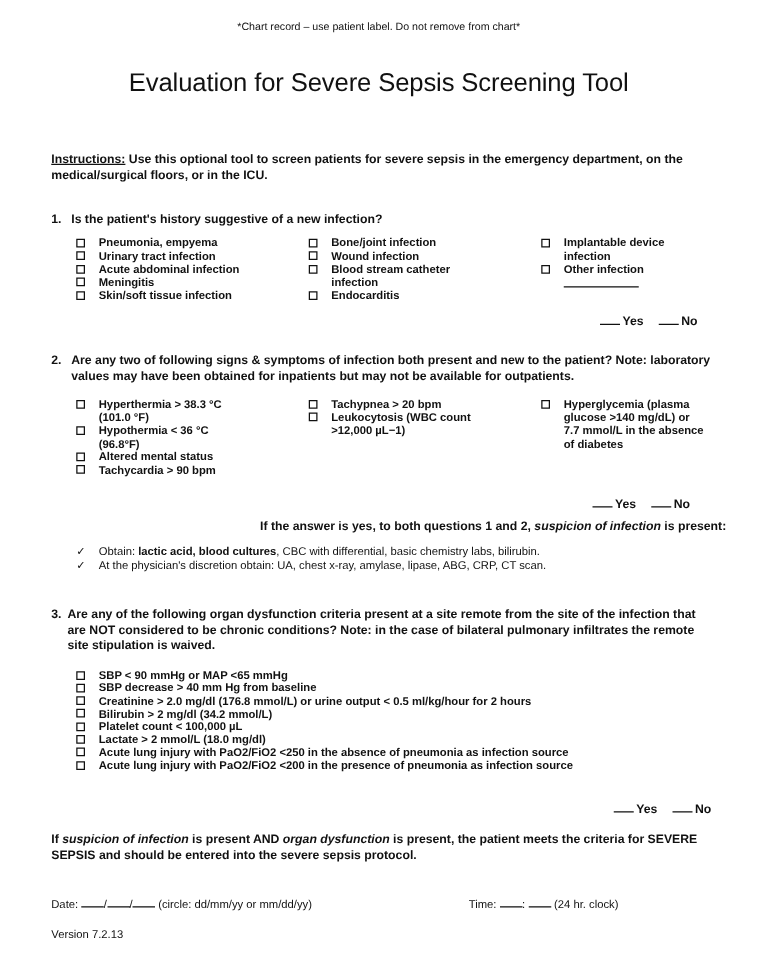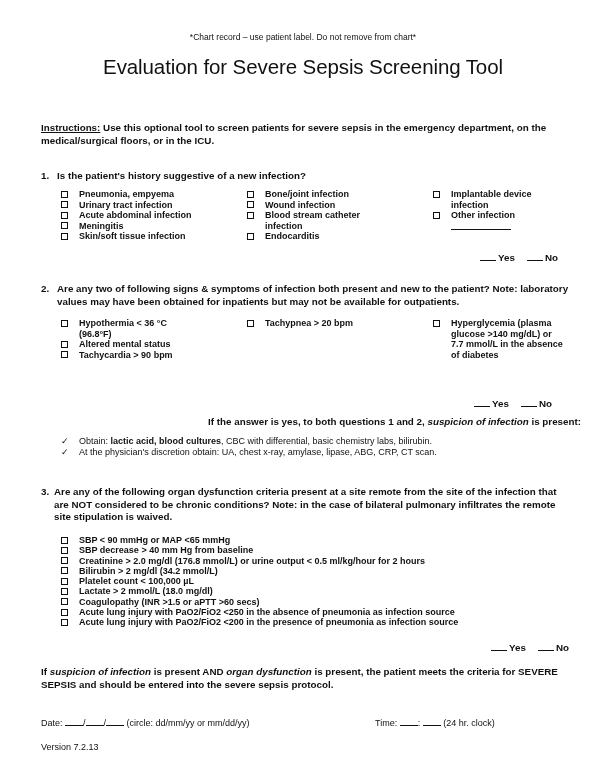--- a/index.html
+++ b/index.html
@@ -1,21 +1,21 @@
 <!DOCTYPE html>
 <html><head>
 <meta charset="utf-8">
 <style>
   html, body { margin: 0; padding: 0; background: #ffffff; }
   body {
     width: 606px; height: 768px; position: relative; overflow: hidden;
     font-family: "Liberation Sans", sans-serif; color: #111;
   }
   .abs { position: absolute; }
-  .header-note { top: 16px; left: 0; width: 606px; text-align: center; font-size: 8.5px; margin-top: 16px; }
+  .header-note { top: 16px; left: 0; width: 606px; text-align: center; font-size: 8.5px; }
   .title { top: 55px; left: 0; width: 606px; text-align: center; font-size: 20.5px; letter-spacing: -0.1px; }
   .instructions { top: 122px; left: 41px; width: 540px; font-size: 9.8px; font-weight: bold; line-height: 12.5px; }
   .instructions .lbl { text-decoration: underline; }
   .q { font-size: 9.8px; font-weight: bold; line-height: 12.5px; }
   .q .num { position: absolute; left: 0; top: 0; }
   .q .txt { display: block; padding-left: 16px; }
   .col { font-size: 9px; line-height: 10.6px; }
   .item { position: relative; padding-left: 18px; font-weight: bold; }
   .cb {
     position: absolute; left: 0; top: 1.5px; width: 5px; height: 5px;
@@ -72,27 +72,29 @@
 <div class="abs yn" style="top:252px; left:480px;">
   <span class="blank"></span><span>Yes</span><span class="sp"></span><span class="blank"></span><span>No</span>
 </div>
 
 <div class="abs q" style="top:283px; left:41px; width:540px;">
   <span class="num">2.</span>
   <span class="txt">Are any two of following signs &amp; symptoms of infection both present and new to the patient?  Note: laboratory values may have been obtained for inpatients but may not be available for outpatients.</span>
 </div>
 
 <div class="abs col" style="top:318px; left:61px; width:125px;">
+  <div class="item"><span class="cb"></span><span>Hyperthermia &gt; 38.3 °C (101.0 °F)</span></div>
   <div class="item"><span class="cb"></span><span>Hypothermia &lt; 36 °C (96.8°F)</span></div>
   <div class="item"><span class="cb"></span><span>Altered mental status</span></div>
   <div class="item"><span class="cb"></span><span>Tachycardia &gt; 90 bpm</span></div>
 </div>
 
 <div class="abs col" style="top:318px; left:247px; width:130px;">
   <div class="item"><span class="cb"></span><span>Tachypnea &gt; 20 bpm</span></div>
+  <div class="item"><span class="cb"></span><span>Leukocytosis (WBC count &gt;12,000 µL−1)</span></div>
 </div>
 
 <div class="abs col" style="top:318px; left:433px; width:130px;">
   <div class="item"><span class="cb"></span><span>Hyperglycemia (plasma glucose &gt;140 mg/dL) or 7.7 mmol/L in the absence of diabetes</span></div>
 </div>
 
 <div class="abs yn" style="top:398px; left:474px;">
   <span class="blank"></span><span>Yes</span><span class="sp"></span><span class="blank"></span><span>No</span>
 </div>
 
@@ -116,21 +118,20 @@
   <span class="txt" style="padding-left:13px;">Are any of the following organ dysfunction criteria present at a site remote from the site of the infection   that are NOT considered to be chronic conditions? Note: in the case of bilateral pulmonary infiltrates the remote site stipulation is waived.</span>
 </div>
 
 <div class="abs col" style="top:535px; left:61px; width:500px; line-height:10.3px;">
   <div class="item"><span class="cb"></span><span>SBP &lt; 90 mmHg or MAP &lt;65 mmHg</span></div>
   <div class="item"><span class="cb"></span><span>SBP decrease &gt; 40 mm Hg from baseline</span></div>
   <div class="item"><span class="cb"></span><span>Creatinine &gt; 2.0 mg/dl (176.8 mmol/L) or urine output &lt; 0.5 ml/kg/hour for  2 hours</span></div>
   <div class="item"><span class="cb"></span><span>Bilirubin &gt; 2 mg/dl (34.2 mmol/L)</span></div>
   <div class="item"><span class="cb"></span><span>Platelet count &lt; 100,000 µL</span></div>
   <div class="item"><span class="cb"></span><span>Lactate &gt; 2 mmol/L (18.0 mg/dl)</span></div>
-  <div class="item"><span class="cb"></span><span>Coagulopathy (INR &gt;1.5 or aPTT &gt;60 secs)</span></div>
   <div class="item"><span class="cb"></span><span>Acute lung injury with PaO2/FiO2 &lt;250 in the absence of pneumonia as infection source</span></div>
   <div class="item"><span class="cb"></span><span>Acute lung injury with PaO2/FiO2 &lt;200 in the presence of pneumonia as infection source</span></div>
 </div>
 
 <div class="abs yn" style="top:642px; left:491px;">
   <span class="blank"></span><span>Yes</span><span class="sp"></span><span class="blank"></span><span>No</span>
 </div>
 
 <div class="abs final" style="top:666px; left:41px; width:530px;">
   <span>If </span><i>suspicion of infection</i><span> is present AND </span><i>organ dysfunction</i><span> is present, the patient meets the criteria for SEVERE SEPSIS and should be entered into the severe sepsis protocol.</span>

